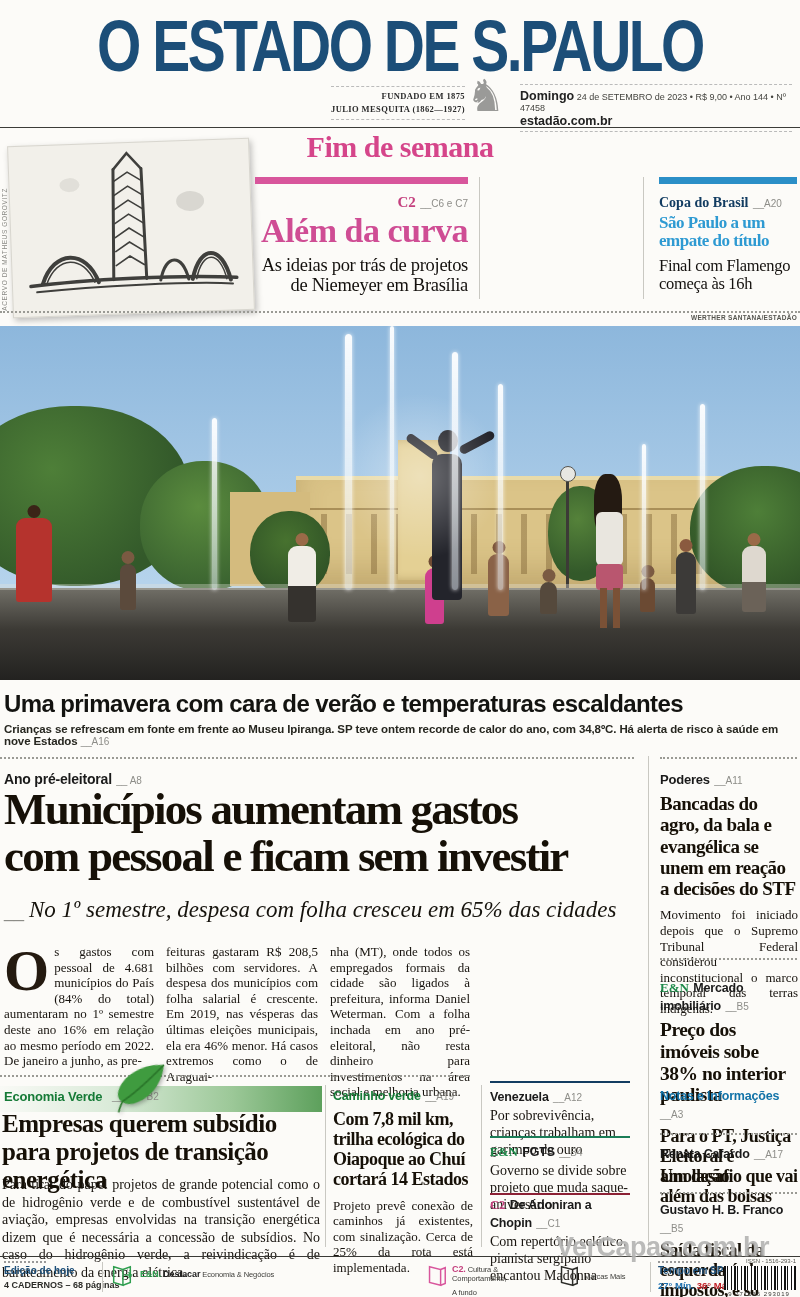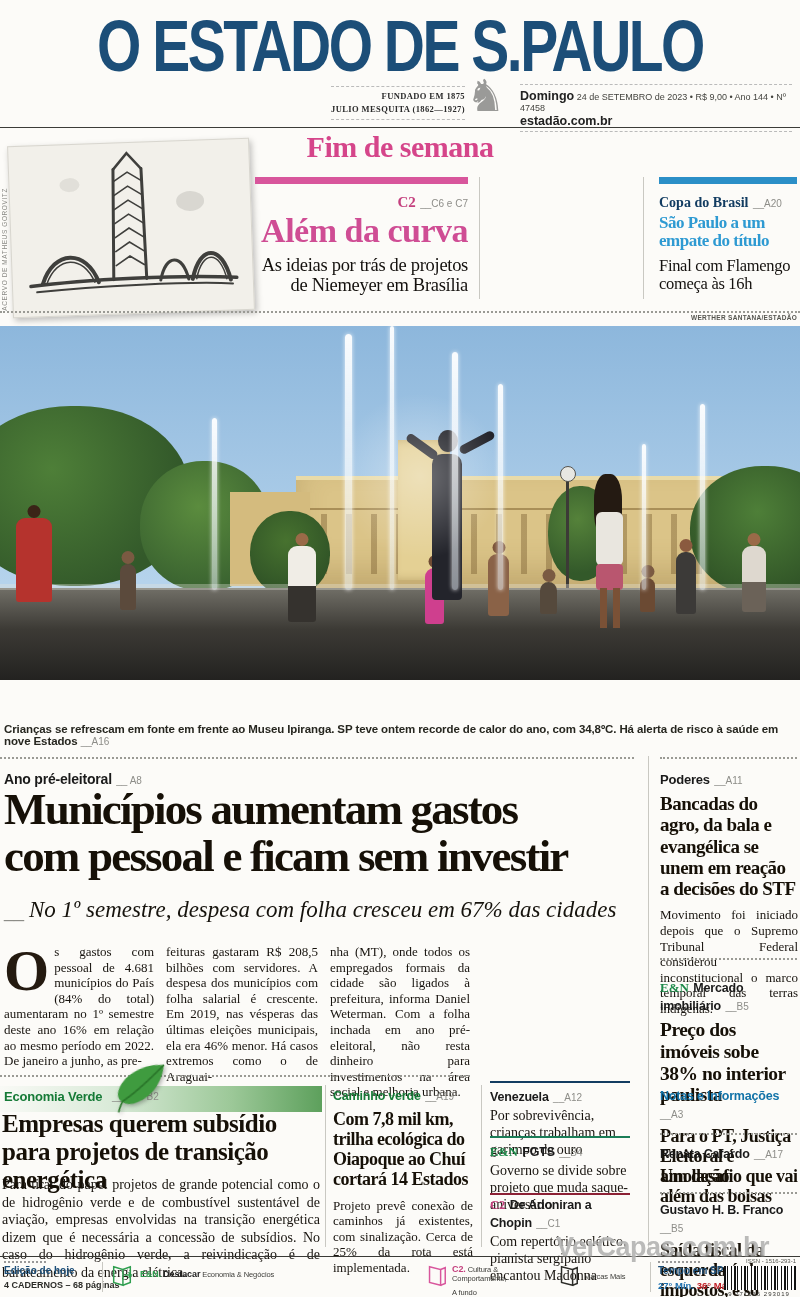--- a/index.html
+++ b/index.html
@@ -177,38 +177,39 @@
     <div class="jet" style="left:212px;top:92px;width:5px;height:172px;"></div>
     <div class="jet" style="left:345px;top:8px;width:7px;height:256px;"></div>
     <div class="jet" style="left:390px;top:0;width:4px;height:264px;"></div>
     <div class="jet" style="left:452px;top:26px;width:6px;height:238px;"></div>
     <div class="jet" style="left:498px;top:58px;width:5px;height:206px;"></div>
     <div class="jet" style="left:642px;top:118px;width:4px;height:146px;"></div>
     <div class="jet" style="left:700px;top:78px;width:5px;height:186px;"></div>
     <div class="abs" style="left:330px;top:60px;width:180px;height:180px;background:radial-gradient(circle,rgba(255,255,255,.35),transparent 65%);"></div>
   </div>
 
+  <div class="abs cap-title">Uma primavera com cara de verão e temperaturas escaldantes</div>
   <div class="abs cap-text">
     <span>Crianças se refrescam em fonte em frente ao Museu Ipiranga. SP teve ontem recorde de calor do ano, com 34,8ºC. Há alerta de risco à saúde em nove Estados</span>
     <span class="pg" style="font-size:10px;">__A16</span>
   </div>
 
   <div class="abs dotted" style="left:0;top:757px;width:634px;"></div>
   <div class="abs dotted" style="left:660px;top:757px;width:137px;"></div>
   <div class="abs vrule" style="left:648px;top:756px;height:496px;"></div>
 
   <div class="abs" style="left:4px;top:770px;">
     <span class="kick" style="font-size:14px;">Ano pré-eleitoral</span>
     <span class="pg" style="font-size:10px;">__ A8</span>
   </div>
   <div class="abs headline-main">Municípios aumentam gastos
 com pessoal e ficam sem investir</div>
   <div class="abs subhead">
     <span class="pg" style="font-size:18px;">__ </span>
-    <span style="font-style:italic;">No 1º semestre, despesa com folha cresceu em 67% das cidades</span>
+    <span style="font-style:italic;">No 1º semestre, despesa com folha cresceu em 65% das cidades</span>
   </div>
 
   <div class="abs bodytxt" style="left:4px;top:944px;width:150px;height:132px;">
     <span class="dropcap">O</span><span>s gastos com pessoal de 4.681 municípios do País (84% do total) aumentaram no 1º semestre deste ano 16% em relação ao mesmo período em 2022. De janeiro a junho, as pre-</span>
   </div>
   <div class="abs bodytxt" style="left:166px;top:944px;width:152px;height:132px;">
     <span>feituras gastaram R$ 208,5 bilhões com servidores. A despesa dos municípios com folha salarial é crescente. Em 2019, nas vésperas das últimas eleições municipais, ela era 46% menor. Há casos extremos como o de Araguai-</span>
   </div>
   <div class="abs bodytxt" style="left:330px;top:944px;width:140px;height:132px;">
     <span>nha (MT), onde todos os empregados formais da cidade são ligados à prefeitura, informa Daniel Weterman. Com a folha inchada em ano pré-eleitoral, não resta dinheiro para investimentos na área social e melhoria urbana.</span>

